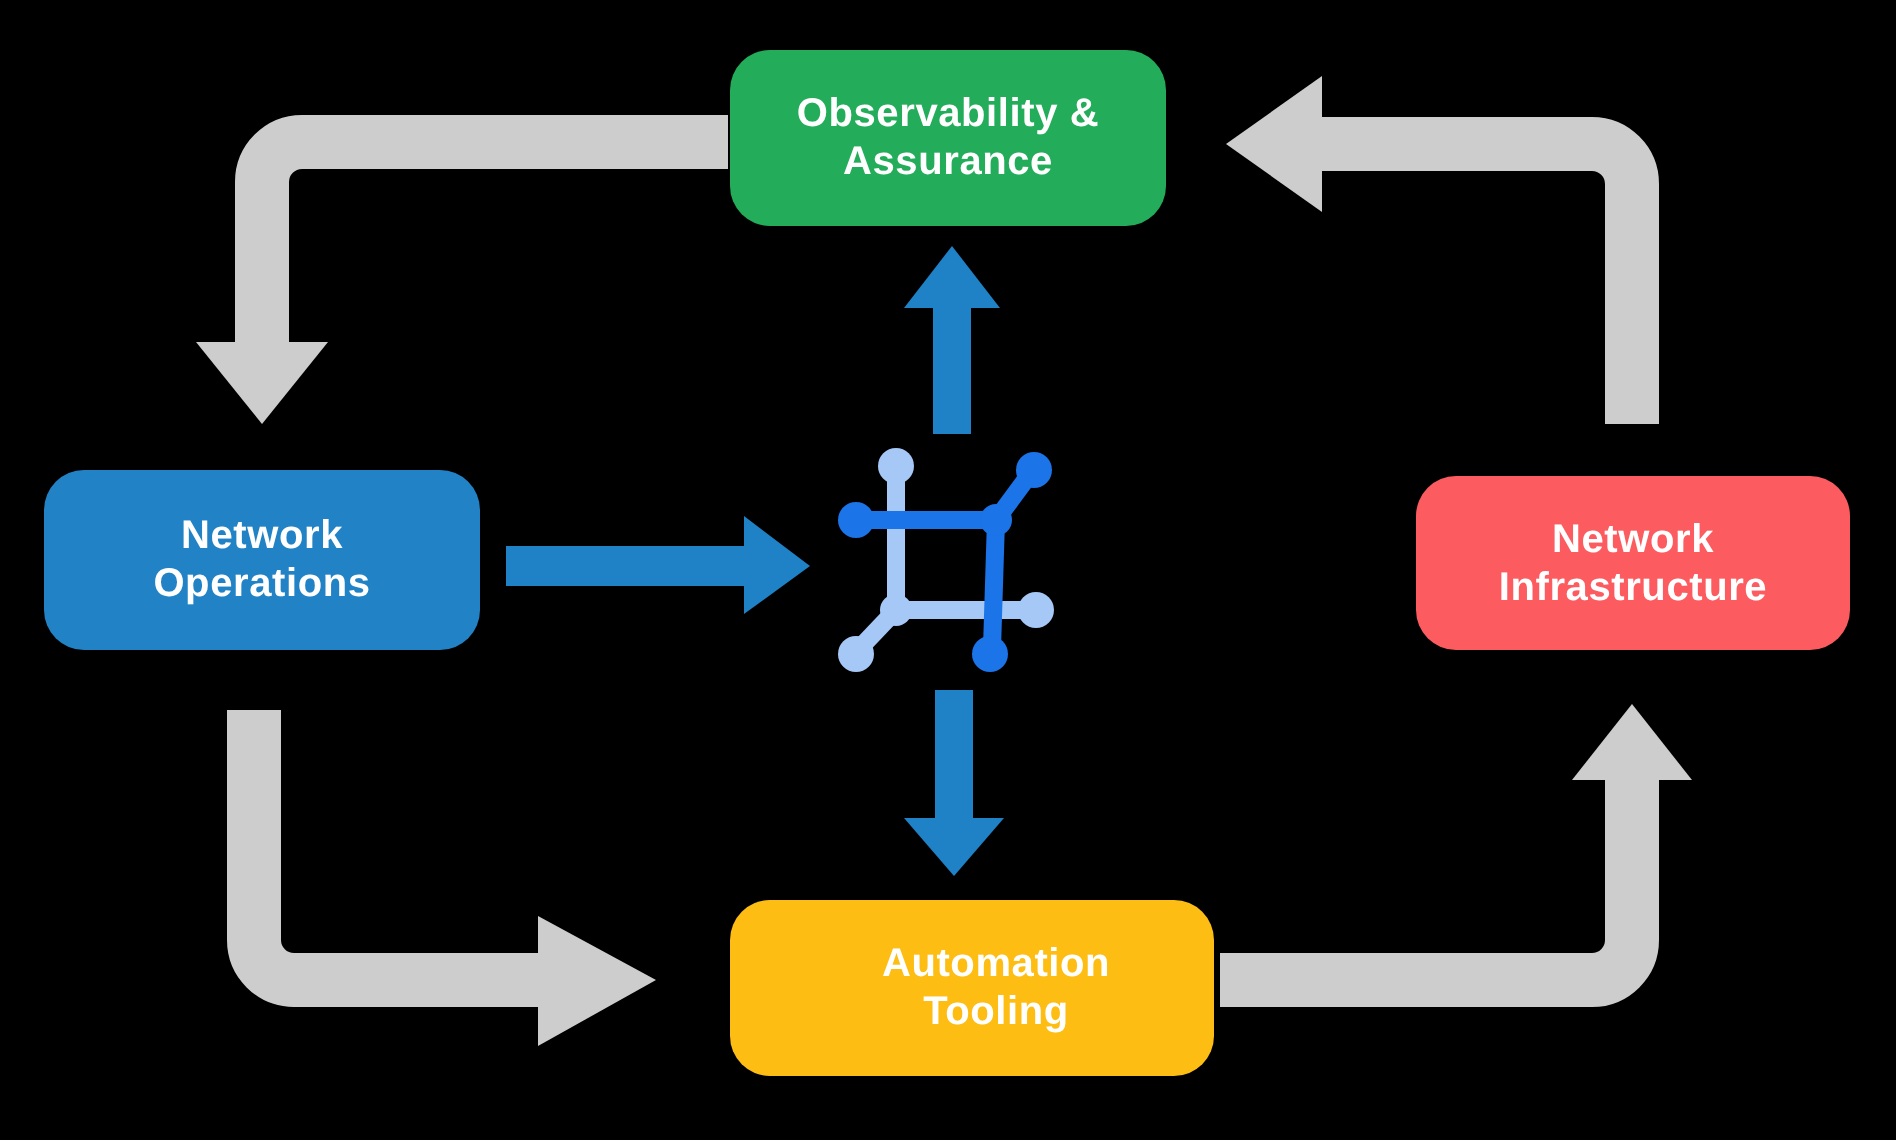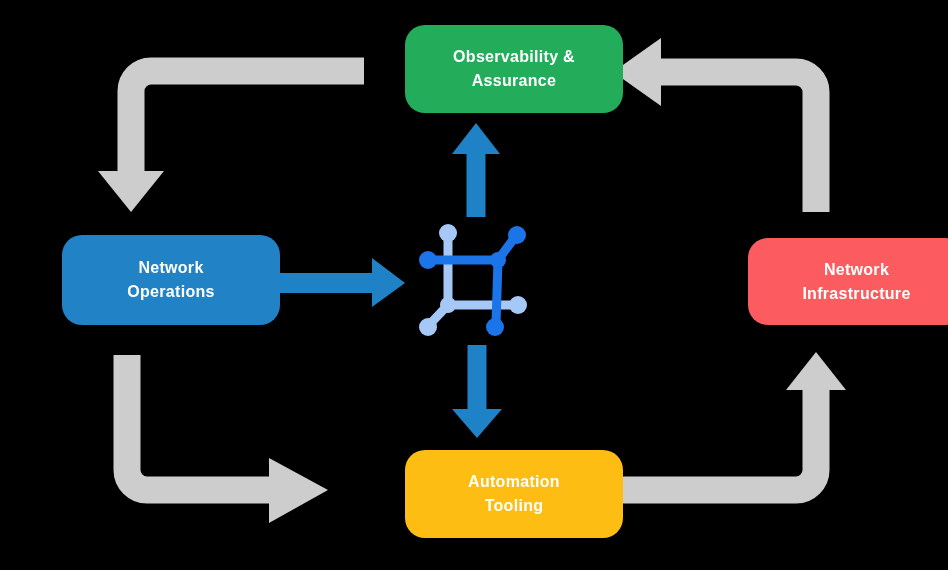--- a/index.html
+++ b/index.html
@@ -21,31 +21,30 @@
     top: 0;
   }
   .node {
     position: absolute;
     border-radius: 20px;
     display: flex;
     align-items: center;
     justify-content: center;
     text-align: center;
     color: var(--text, #fff);
-    font-size: 16px;
+    font-size: 20px;
     line-height: 24px;
     font-weight: 600;
     letter-spacing: 0.3px;
     white-space: pre-line;
-    margin-left: 40px;
   }
   .node-observability { background: var(--green);  left: 365px; top: 25px;  width: 218px; height: 88px; }
   .node-operations    { background: var(--blue);   left: 22px;  top: 235px; width: 218px; height: 90px; }
   .node-infrastructure{ background: var(--red);    left: 708px; top: 238px; width: 217px; height: 87px; }
-  .node-automation    { background: var(--yellow); left: 365px; top: 450px; width: 218px; height: 88px; }
+  .node-automation    { background: var(--yellow); left: 365px; top: 450px; width: 218px; height: 88px; padding-left: 24px; }
 
   .gray-shaft { fill: none; stroke: var(--arrow-gray); stroke-width: 27; }
   .gray-head  { fill: var(--arrow-gray); stroke: none; }
   .blue-shaft-h { fill: none; stroke: var(--arrow-blue); stroke-width: 20; }
   .blue-shaft-v { fill: none; stroke: var(--arrow-blue); stroke-width: 19; }
   .blue-head  { fill: var(--arrow-blue); stroke: none; }
 
   .icon-dark-line  { fill: none; stroke: var(--icon-dark); stroke-width: 9; }
   .icon-light-line { fill: none; stroke: var(--icon-light); stroke-width: 9; }
   .icon-dark-dot   { fill: var(--icon-dark); }

